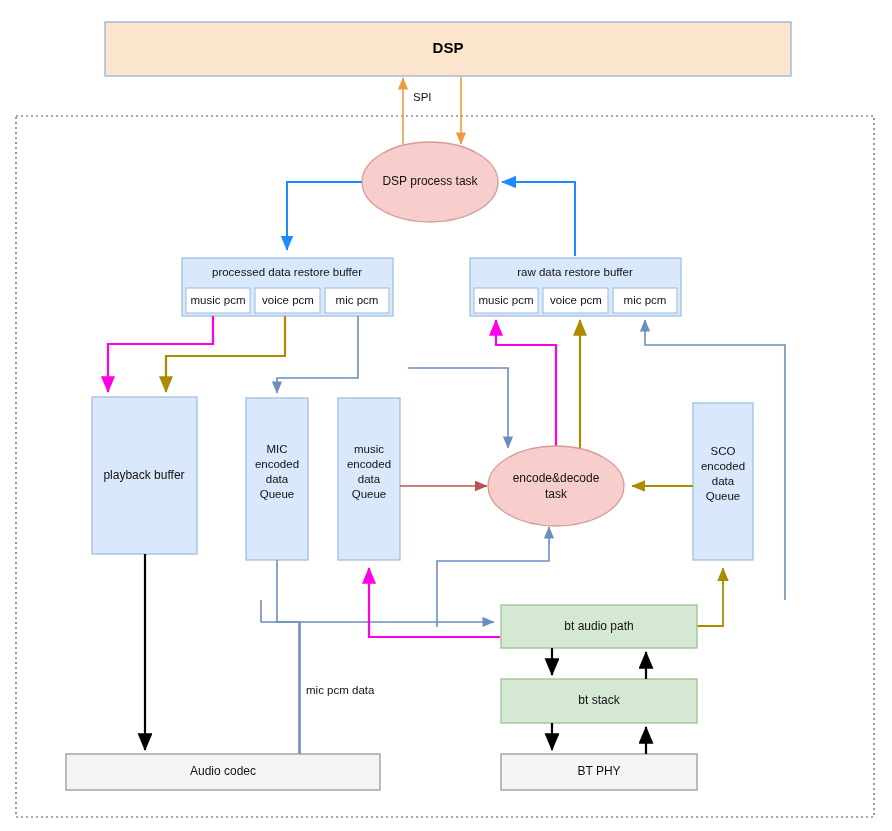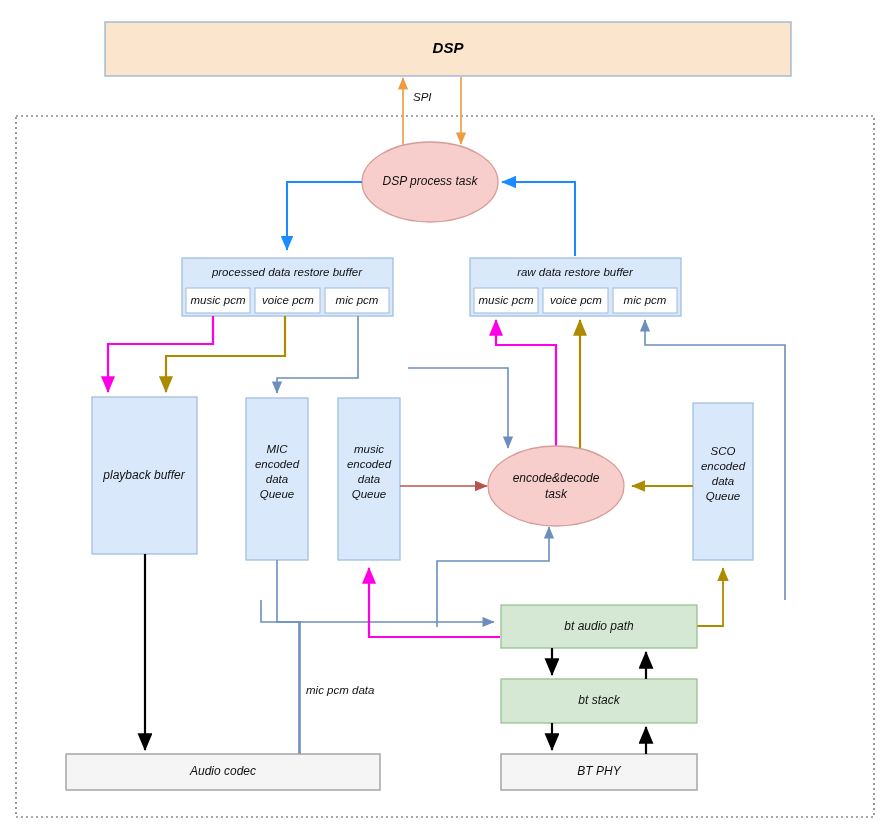--- a/index.html
+++ b/index.html
@@ -1,17 +1,17 @@
 <!DOCTYPE html>
 <html><head>
 <meta charset="utf-8">
 <style>
   html,body{margin:0;padding:0;background:#ffffff;}
   body{width:892px;height:831px;font-family:"Liberation Sans",sans-serif;overflow:hidden;}
-  #stage{position:relative;width:892px;height:831px;font-style:italic;}
+  #stage{position:relative;width:892px;height:831px;}
   svg{position:absolute;left:0;top:0;width:892px;height:831px;}
   .nodeLabel{font-family:"Liberation Sans",sans-serif;font-size:12px;fill:#111111;}
   .nodeLabelSm{font-family:"Liberation Sans",sans-serif;font-size:11.5px;fill:#111111;}
   .titleLabel{font-family:"Liberation Sans",sans-serif;font-size:15px;font-weight:bold;fill:#000000;}
   .edgeLabel{font-family:"Liberation Sans",sans-serif;font-size:11.5px;fill:#111111;}
   text{dominant-baseline:middle;}
 </style>
 </head>
 <body>
 

